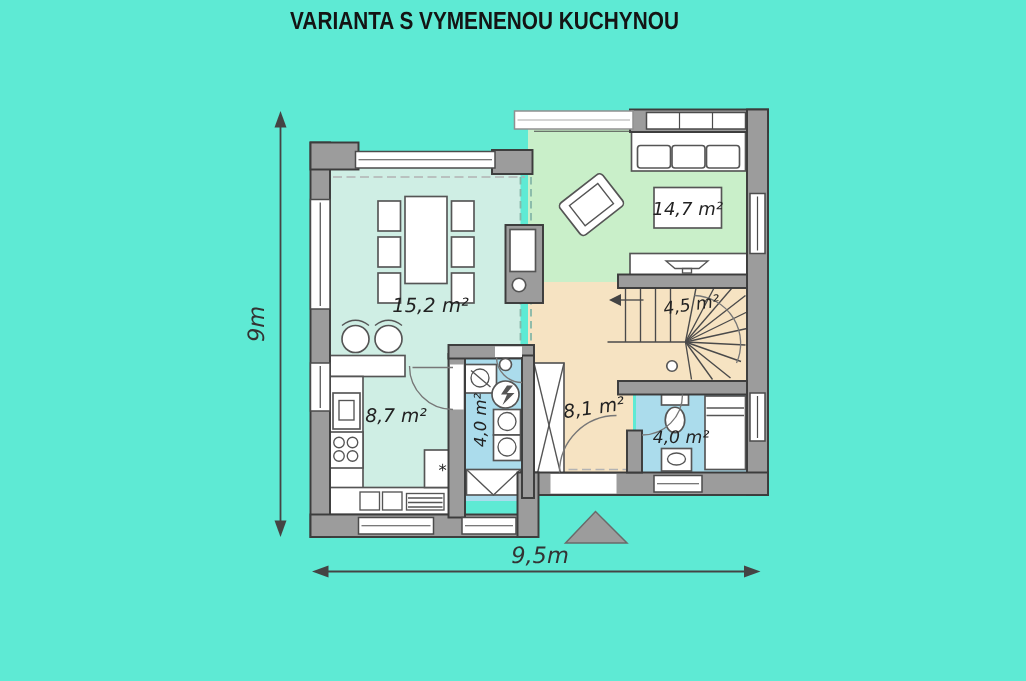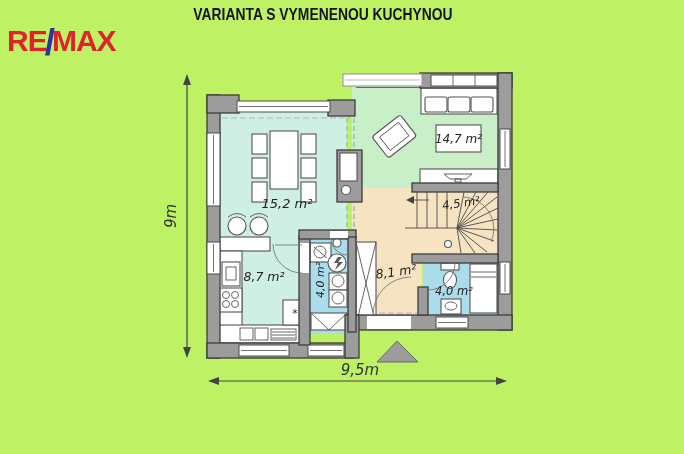--- a/index.html
+++ b/index.html
@@ -1,16 +1,16 @@
 <!DOCTYPE html>
 <html><head>
 <meta charset="utf-8">
 <style>
   html,body{margin:0;padding:0;background:#fff;}
-  #stage{position:relative;width:684px;height:454px;background:#bef264;overflow:hidden;
+  #stage{position:relative;width:684px;height:454px;background:#5eead4;overflow:hidden;
          font-family:"Liberation Sans",sans-serif;}
   #title{position:absolute;top:5px;left:158px;width:330px;text-align:center;
          font-weight:bold;font-size:16.5px;color:#141414;white-space:nowrap;
          transform:scaleX(0.84);transform-origin:center;letter-spacing:0px;}
   #logo{position:absolute;top:24px;left:7px;font-weight:bold;font-size:30px;
         letter-spacing:-1px;white-space:nowrap;}
   #logo .re,#logo .max{color:#e0222d;}
   #logo .slash{color:#28399a;font-size:37px;line-height:0;vertical-align:-4px;margin:0 -2px;}
   svg{position:absolute;top:0;left:0;}
   .wall{fill:#9c9c9c;stroke:#3c3c3c;stroke-width:1.3;}
@@ -28,21 +28,20 @@
   .lbl{font-family:"DejaVu Sans",sans-serif;font-style:italic;fill:#222;}
   .dimlbl{font-family:"DejaVu Sans",sans-serif;font-style:italic;fill:#333;font-size:15px;}
 </style>
 </head>
 <body>
 
 <div id="stage">
 
   <div id="title">VARIANTA S VYMENENOU KUCHYNOU</div>
 
-  <div id="logo"><span class="re">RE</span><span class="slash">/</span><span class="max">MAX</span></div>
 
   <svg width="684" height="454" viewBox="0 0 684 454">
 
     <g>
       <rect x="220" y="112" width="127" height="126" fill="#cfeee4"></rect>
       <rect x="218" y="232" width="88" height="115" fill="#cfeee4"></rect>
       <rect x="352" y="84" width="150" height="106" fill="#c9efc9"></rect>
       <rect x="352" y="188" width="70" height="128" fill="#f6e3c2"></rect>
       <rect x="405" y="188" width="95" height="70" fill="#f6e3c2"></rect>
       <rect x="306" y="238" width="46" height="96" fill="#abdcec"></rect>

